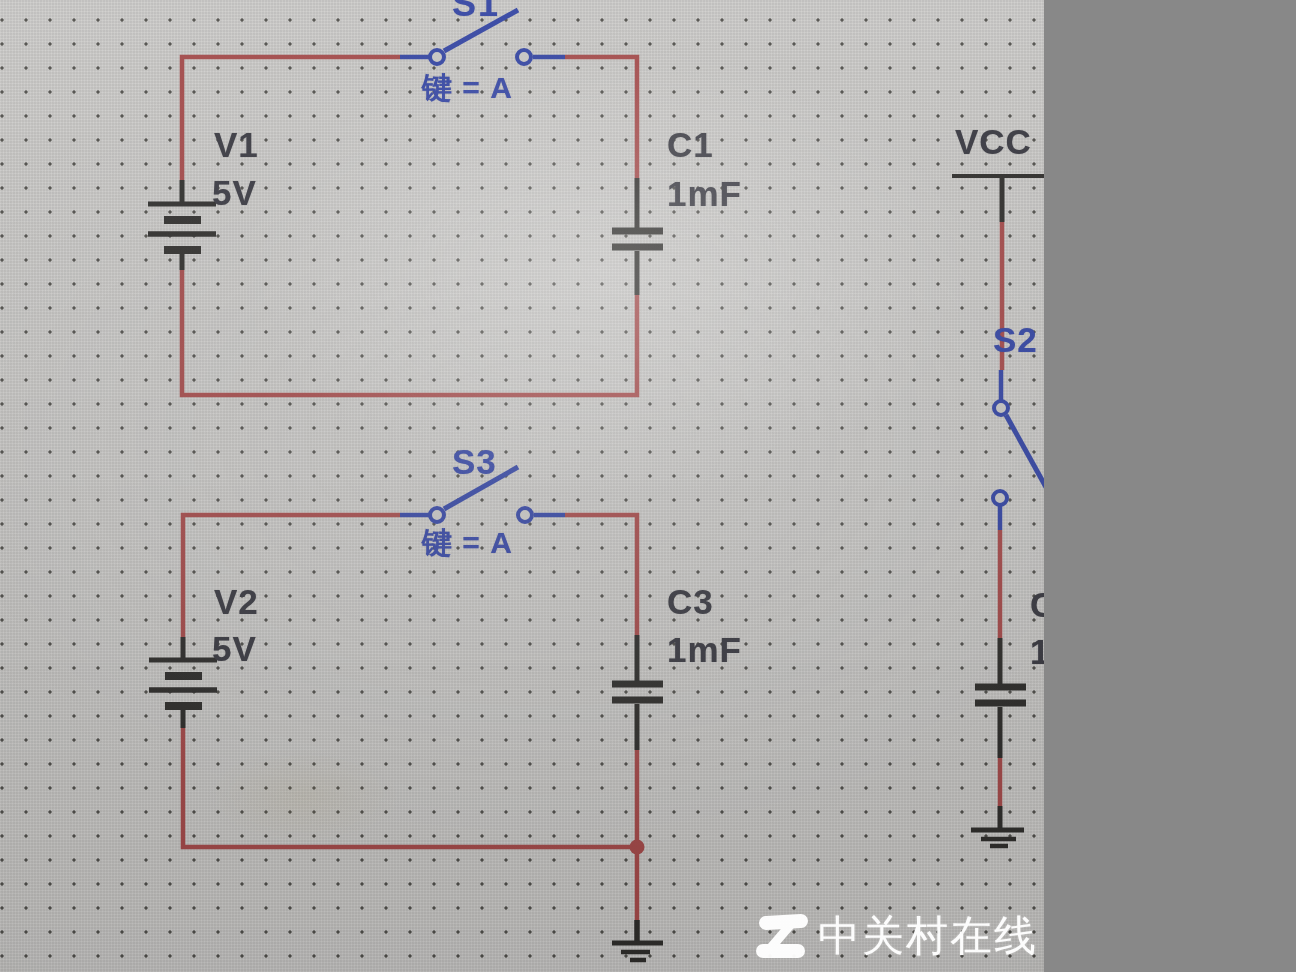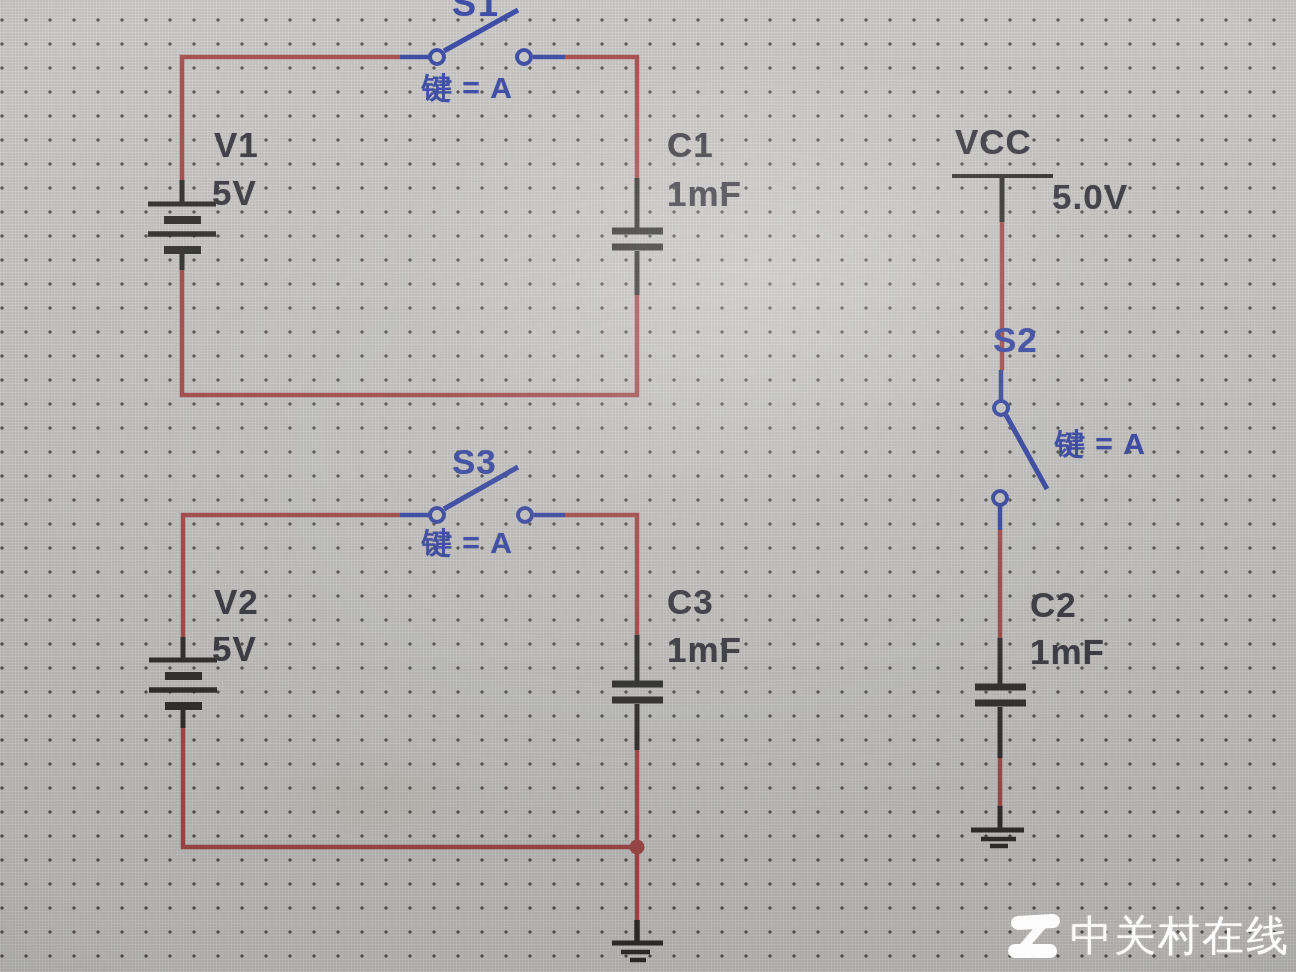--- a/index.html
+++ b/index.html
@@ -1,17 +1,17 @@
 <!DOCTYPE html>
 <html><head>
 <meta charset="utf-8">
 <style>
   html,body { margin:0; padding:0; background:#888; }
   .screen {
-    position:relative; width:1296px; height:972px; overflow:hidden;
+    position:relative; width:1044px; height:972px; overflow:hidden;
     background:#c6c5c3;
     font-family:"Liberation Sans", sans-serif;
   }
   
   .grid-bg {
     position:absolute; inset:0;
     background-image:
       radial-gradient(circle, rgba(60,59,55,0.85) 1.2px, rgba(60,59,55,0) 2.1px),
       repeating-linear-gradient(0deg, rgba(255,255,255,0.09) 0 1px, rgba(0,0,0,0.02) 1px 3px),
       repeating-linear-gradient(90deg, rgba(255,255,255,0.09) 0 1px, rgba(0,0,0,0.02) 1px 3px);

